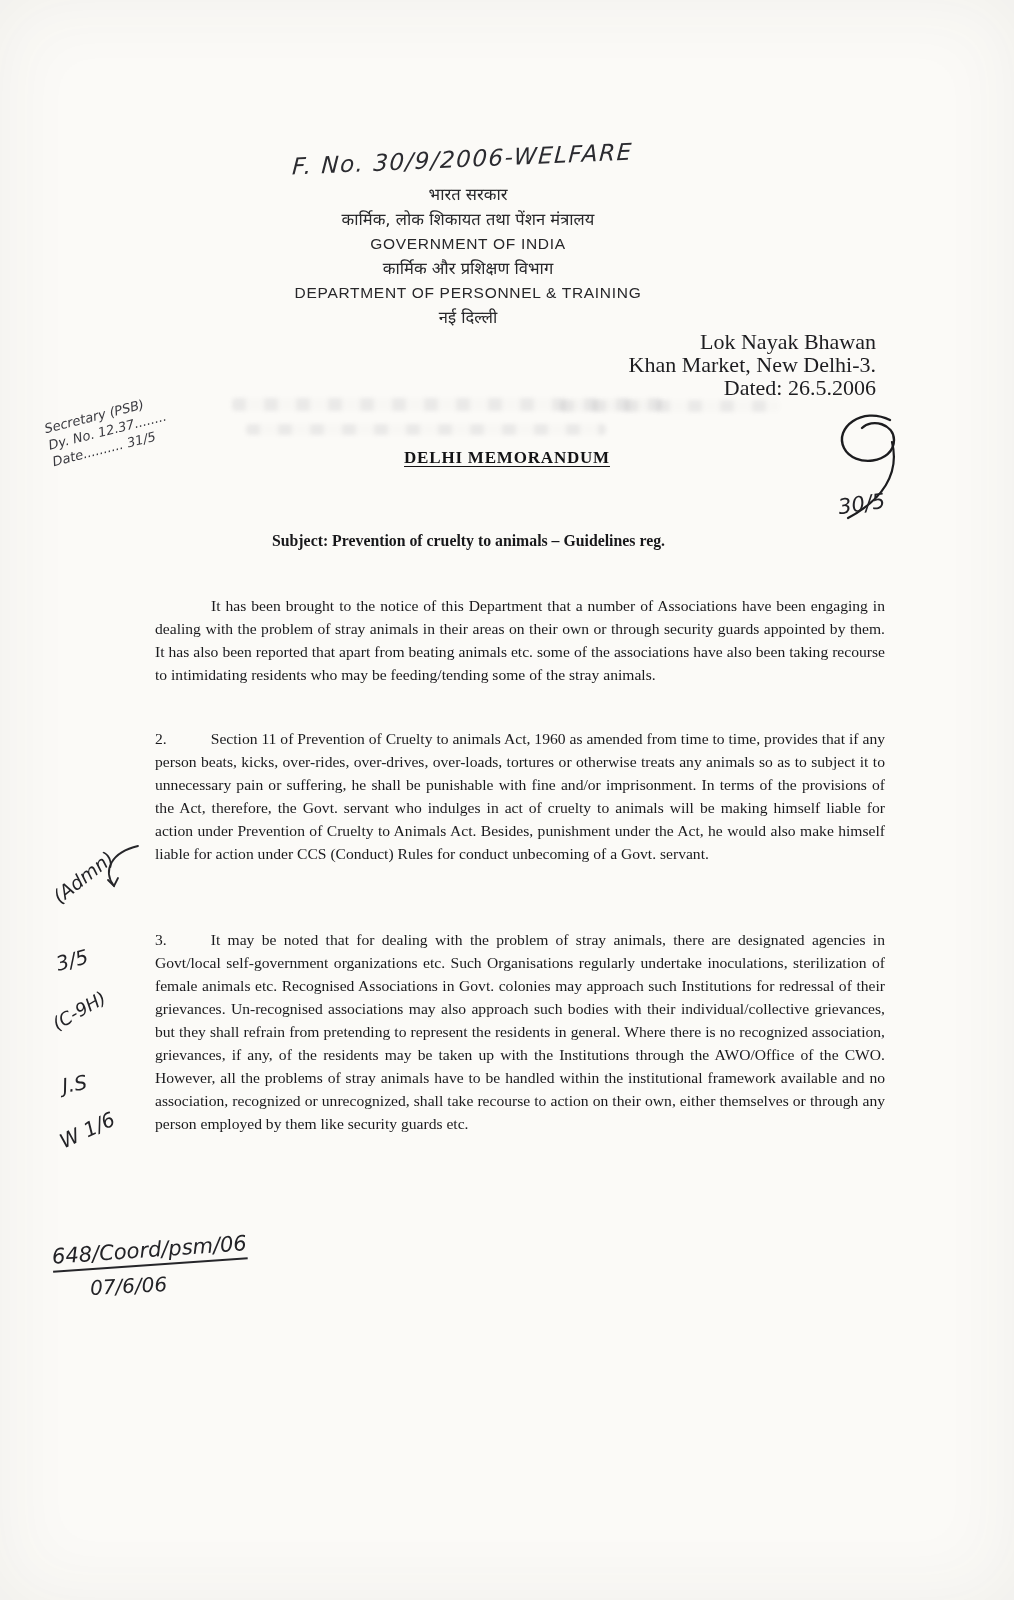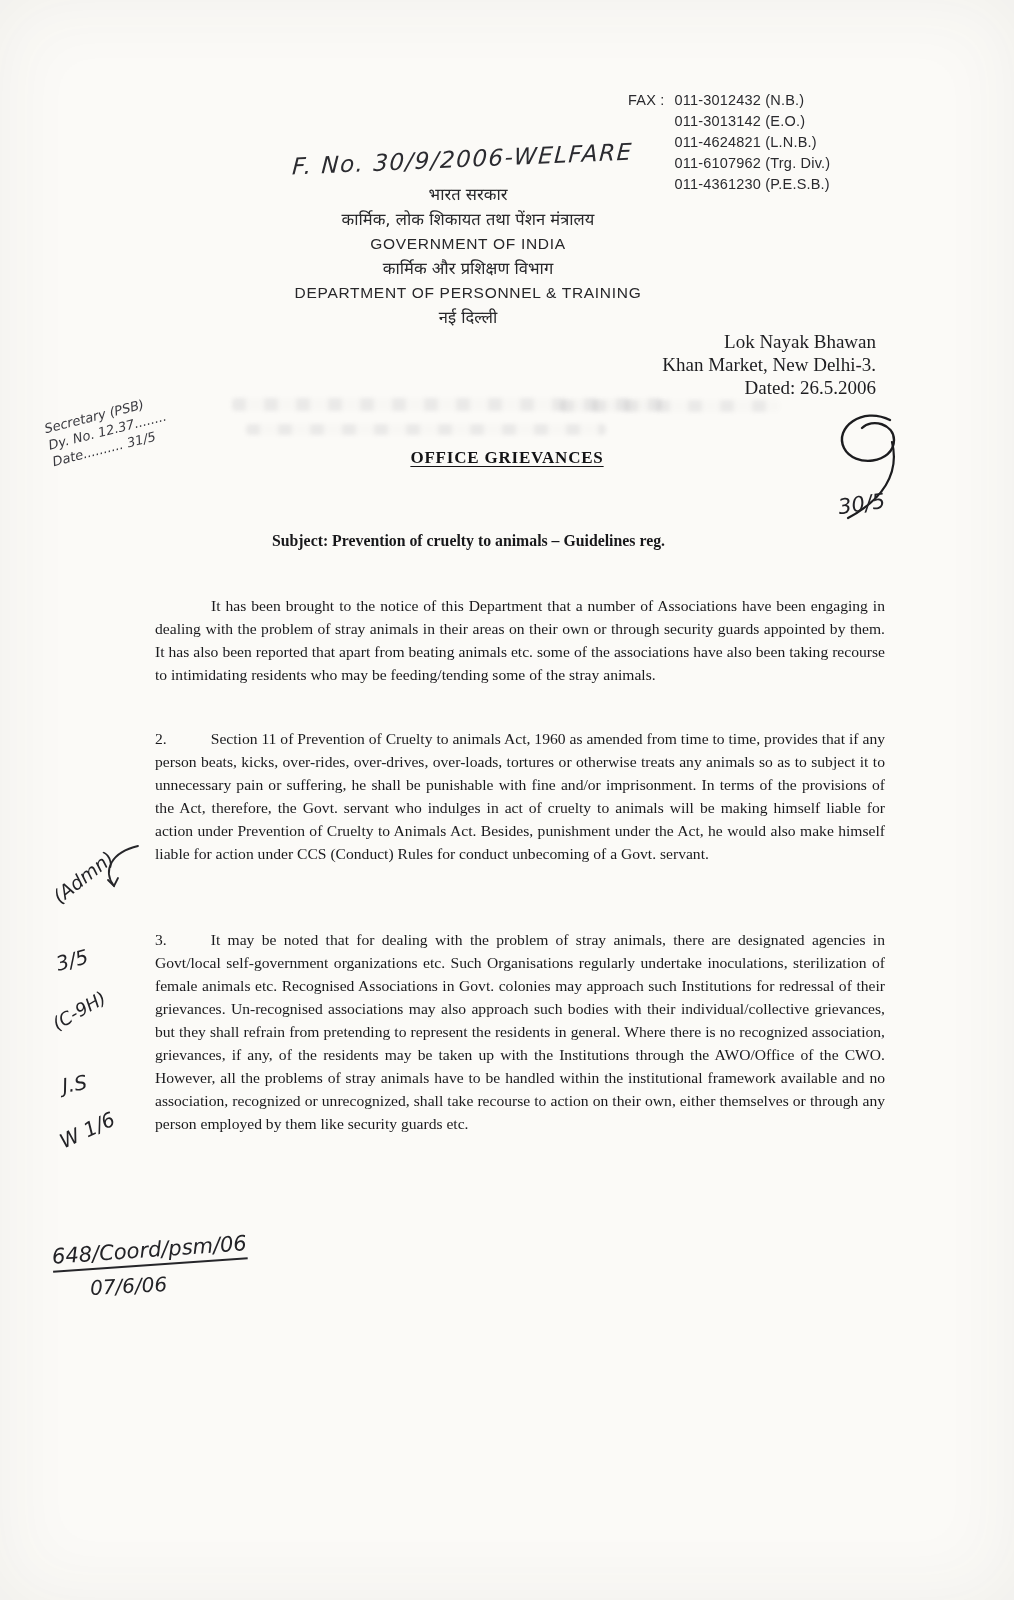--- a/index.html
+++ b/index.html
@@ -38,21 +38,21 @@
     text-align:center;color:#27272a;
   }
   .lh{line-height:24.5px;}
   .lh.hi{font-family:"DejaVu Sans",sans-serif;font-size:16.5px;}
   .lh.en{font-family:"Liberation Sans",sans-serif;font-size:15.5px;letter-spacing:.7px;}
 
   .address{
     position:absolute;right:138px;top:330px;
     text-align:right;
     font-family:"Liberation Serif",serif;
-    font-size:19px;line-height:23px;color:#1d1d20;margin-left:20px;
+    font-size:22px;line-height:23px;color:#1d1d20;margin-left:20px;
   }
 
   .stamp{
     position:absolute;left:46px;top:398px;width:180px;
     transform:rotate(-14deg);
     font-size:13px;line-height:17px;color:#3a3a40;
   }
 
   .memo-title{
     position:absolute;left:0;top:448px;width:100%;
@@ -117,30 +117,20 @@
 </style>
 </head>
 <body>
 
 <div class="page">
 
   <div class="smudge s1"></div>
   <div class="smudge s2"></div>
   <div class="smudge s3"></div>
 
-  <div class="fax-block">
-    <span>FAX :</span>
-    <div class="fax-lines">
-      <div>011-3012432 (N.B.)</div>
-      <div>011-3013142 (E.O.)</div>
-      <div>011-4624821 (L.N.B.)</div>
-      <div>011-6107962 (Trg. Div.)</div>
-      <div>011-4361230 (P.E.S.B.)</div>
-    </div>
-  </div>
 
   <div class="file-no hand">F. No. 30/9/2006-WELFARE</div>
 
   <div class="letterhead">
     <div class="lh hi">भारत सरकार</div>
     <div class="lh hi">कार्मिक, लोक शिकायत तथा पेंशन मंत्रालय</div>
     <div class="lh en">GOVERNMENT OF INDIA</div>
     <div class="lh hi">कार्मिक और प्रशिक्षण विभाग</div>
     <div class="lh en">DEPARTMENT OF PERSONNEL &amp; TRAINING</div>
     <div class="lh hi">नई दिल्ली</div>
@@ -151,21 +141,21 @@
     <div>Khan Market, New Delhi-3.</div>
     <div>Dated: 26.5.2006</div>
   </div>
 
   <div class="stamp hand">
     <div>Secretary (PSB)</div>
     <div>Dy. No. 12.37........</div>
     <div>Date.......... 31/5</div>
   </div>
 
-  <div class="memo-title">OFFICE GRIEVANCES</div>
+  <div class="memo-title">DELHI MEMORANDUM</div>
 
   <svg class="sign-flourish" width="110" height="115" viewBox="0 0 110 115" fill="none">
     <path d="M72 12 C44 -2 16 20 26 40 C36 60 76 56 76 32 C76 16 54 10 44 20" stroke="#1c1c1f" stroke-width="2.4" fill="none" stroke-linecap="round"></path>
     <path d="M74 34 C82 66 64 92 30 110" stroke="#1c1c1f" stroke-width="2.2" fill="none" stroke-linecap="round"></path>
   </svg>
   <div class="sign-note hand">30/5</div>
 
   <div class="subject">Subject: Prevention of cruelty to animals – Guidelines reg.</div>
 
   <p class="doc-para p1">

